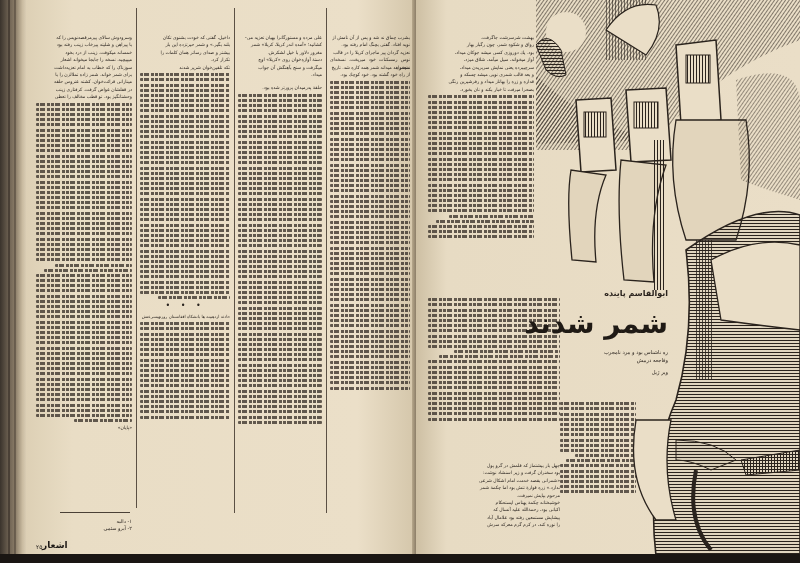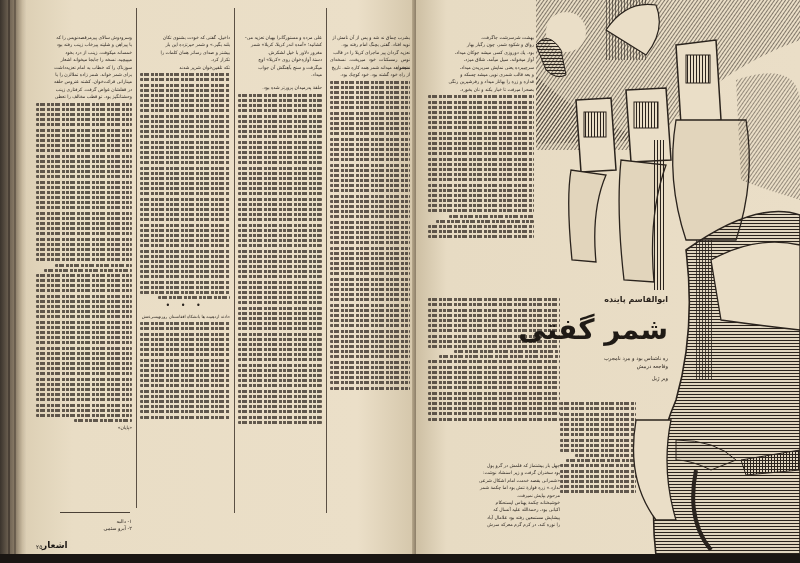--- a/index.html
+++ b/index.html
@@ -33,21 +33,21 @@
 
   .section-stars { text-align: center; font-size: 8px; letter-spacing: 4px; color: #2b2520; direction: ltr; margin: 3px 0; }
 
   .footer-left { position: absolute; left: 36px; top: 518px; width: 96px; height: 30px; direction: rtl; font-size: 5px; color: #2b2520; }
   .footnote { display: block; text-align: right; line-height: 7px; }
   .footnote-rule { position: absolute; left: 60px; top: 512px; width: 70px; height: 1px; background: #4a4036; }
   .mag-logo { position: absolute; left: 42px; top: 540px; font-size: 9px; font-weight: bold; color: #1e1a16; direction: rtl; letter-spacing: -0.5px; }
   .page-num { position: absolute; left: 36px; top: 543px; font-size: 6px; color: #1e1a16; }
 
   .art { position: absolute; left: 536px; top: 0; width: 264px; height: 556px; overflow: hidden; }
-  .title-block { position: absolute; left: 560px; top: 295px; width: 108px; direction: rtl; }
+  .title-block { position: absolute; left: 560px; top: 289px; width: 108px; direction: rtl; }
   .author { font-size: 8px; font-weight: bold; color: #2a231d; position: absolute; right: 0; top: 0; white-space: nowrap; }
   .title { font-size: 28px; font-weight: bold; color: #1f1a15; position: absolute; right: 0; top: 18px; white-space: nowrap; font-family: "DejaVu Sans", sans-serif; letter-spacing: -1px; }
   .subtitle { font-size: 5.2px; color: #2a231d; position: absolute; right: 0; white-space: nowrap; }
 </style>
 </head>
 <body>
 
 <div class="spread">
 
   <div class="binding-edge">
@@ -525,20 +525,20 @@
       <path d="M175 260 Q220 235 264 245 L264 330 Q220 325 185 320 Z" fill="#eadec7" stroke="#2a231d" stroke-width="1.3"></path>
       <path d="M100 420 Q90 480 120 520 L140 520 Q125 470 135 420 Z" fill="#eadec7" stroke="#2a231d" stroke-width="1.3"></path>
       <path d="M140 440 Q180 440 200 460 L175 470 Q155 460 140 460 Z" fill="url(#hatchH)" stroke="#2a231d"></path>
       <path d="M160 470 Q150 520 175 550" fill="none" stroke="#2a231d" stroke-width="4"></path>
       <path d="M205 460 L264 450 L264 470 L210 475 Z" fill="url(#hatchV)" stroke="#2a231d"></path>
     </g>
   </svg>
 
   <div class="title-block" style="height:110px">
     <div class="author">ابوالقاسم پاینده</div>
-    <div class="title">شمر گفتی</div>
+    <div class="title">شمر شدند</div>
     <div class="subtitle" style="top:60px">ره ناشناس بود و مرد نامجرب</div>
     <div class="subtitle" style="top:68px">وفاجعه دربیش</div>
     <div class="subtitle" style="top:80px">ویر ژیل</div>
   </div>
 
   <div class="bottom-shadow"></div>
 </div>
 
 </body></html>

